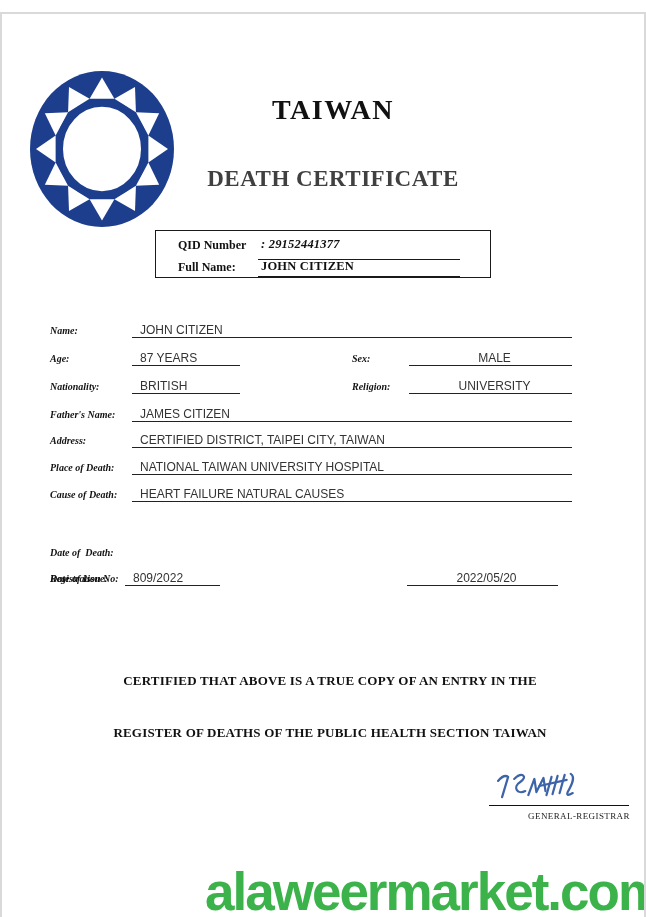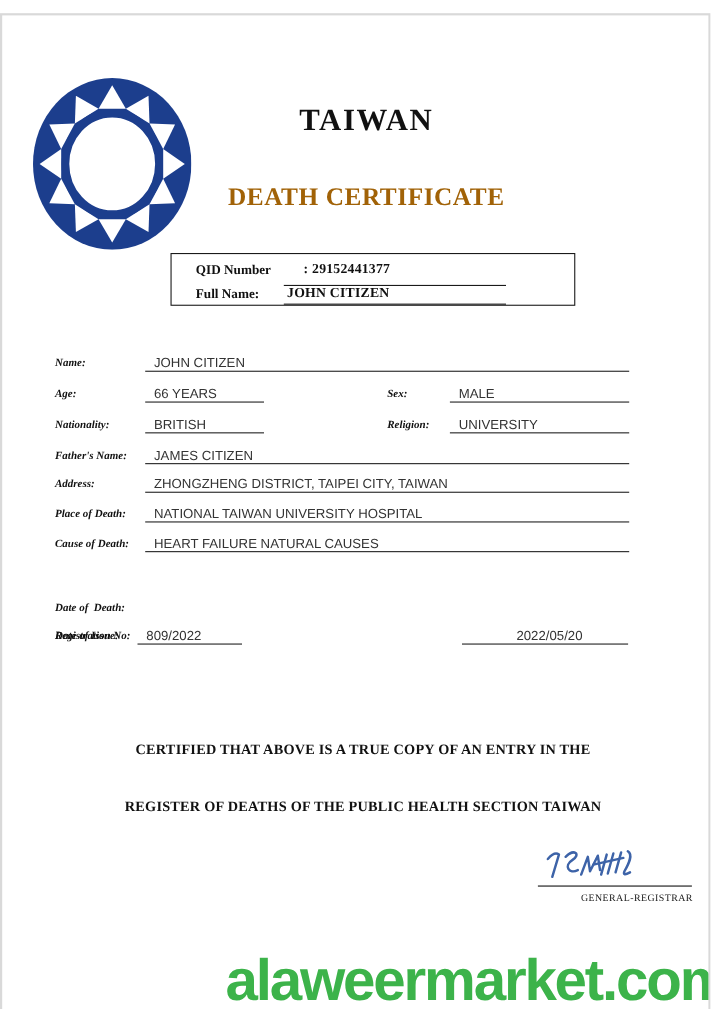--- a/index.html
+++ b/index.html
@@ -16,69 +16,69 @@
   }
   .abs{position:absolute;}
 
   
   .country-title{
     left:20px;right:0;top:80px;text-align:center;
     font-weight:bold;font-size:28px;letter-spacing:1.5px;color:#111;
   }
   .doc-title{
     left:20px;right:0;top:152px;text-align:center;
-    font-weight:bold;font-size:23px;letter-spacing:0.5px;color:#a16207;
+    font-weight:bold;font-size:23px;letter-spacing:0.5px;color:#404040;
   }
 
   
   .emblem{left:28px;top:57px;width:144px;height:156px;}
   .emblem-disc{fill:var(--emblem-blue);}
   .emblem-rays polygon{fill:#ffffff;}
   .emblem-ring{fill:#ffffff;stroke:var(--emblem-blue);stroke-width:7px;}
 
   
   .qid-box{
-    left:153px;top:216px;width:368px;height:48px;
+    left:153px;top:216px;width:336px;height:48px;
     border:1.6px solid var(--line-dark);border-radius:0;
   }
   .qid-box .lbl{position:absolute;font-weight:bold;font-size:12px;color:#111;}
   .qid-box .val{position:absolute;font-weight:bold;font-size:12.5px;color:#111;letter-spacing:0.2px;}
   .qid-box .ul{position:absolute;border-top:1.5px solid var(--line-dark);}
   .q-l1{left:22px;top:7px;}
-  .q-v1{left:120px;top:6px;}
+  .q-v1{left:105px;top:6px;font-style:italic;}
   .q-u1{left:102px;top:28px;width:202px;}
   .q-l2{left:22px;top:29px;}
   .q-v2{left:105px;top:28px;}
   .q-u2{left:102px;top:45px;width:202px;}
 
   
   .frow{position:absolute;left:0;width:646px;height:18px;}
   .frow .lbl{
     position:absolute;left:48px;top:0;font-weight:bold;font-size:10px;
     color:#111;line-height:15px;white-space:pre;font-style:italic;
   }
   .frow .lbl2{left:350px;}
   .frow .val{
     position:absolute;top:0;height:15px;line-height:15px;
     border-bottom:1.4px solid #222;
     font-family:"Liberation Sans",sans-serif;font-size:12px;color:#333;
     padding-left:8px;white-space:nowrap;overflow:visible;
   }
   .v-full{left:130px;width:440px;}
   .v-left{left:130px;width:108px;}
-  .v-right{left:407px;width:163px;padding-left:5px;}
+  .v-right{left:407px;width:163px;padding-left:5px;text-align:center;}
 
   .r-name{top:309px;} .r-age{top:337px;} .r-nat{top:365px;}
   .r-father{top:393px;} .r-addr{top:419px;} .r-place{top:446px;} .r-cause{top:473px;}
 
   .r-dod{top:531px;} .r-reg{top:557px;}
   .v-dod{left:125px;width:421px;}
   .v-reg{left:123px;width:95px;}
   .lbl-issue{left:330px;}
-  .v-issue{left:418px;width:151px;text-align:center;padding-left:0;}
+  .v-issue{left:405px;width:151px;text-align:center;padding-left:0;}
 
   
   .cert-line{
     left:14px;right:0;text-align:center;font-weight:bold;font-size:13px;
     letter-spacing:0.2px;color:#111;
   }
   .cert-1{top:659px;} .cert-2{top:711px;}
 
   
   .sig-svg{left:492px;top:756px;width:106px;height:34px;}
@@ -135,40 +135,40 @@
     <span class="ul q-u2"></span>
   </div>
 
   <div class="frow r-name">
     <span class="lbl">Name:</span>
     <span class="val v-full">JOHN CITIZEN</span>
   </div>
 
   <div class="frow r-age">
     <span class="lbl">Age:</span>
-    <span class="val v-left">66 YEARS</span>
+    <span class="val v-left">87 YEARS</span>
     <span class="lbl lbl2">Sex:</span>
     <span class="val v-right">MALE</span>
   </div>
 
   <div class="frow r-nat">
     <span class="lbl">Nationality:</span>
     <span class="val v-left">BRITISH</span>
     <span class="lbl lbl2">Religion:</span>
     <span class="val v-right">UNIVERSITY</span>
   </div>
 
   <div class="frow r-father">
     <span class="lbl">Father's Name:</span>
     <span class="val v-full">JAMES CITIZEN</span>
   </div>
 
   <div class="frow r-addr">
     <span class="lbl">Address:</span>
-    <span class="val v-full">ZHONGZHENG DISTRICT, TAIPEI CITY, TAIWAN</span>
+    <span class="val v-full">CERTIFIED DISTRICT, TAIPEI CITY, TAIWAN</span>
   </div>
 
   <div class="frow r-place">
     <span class="lbl">Place of Death:</span>
     <span class="val v-full">NATIONAL TAIWAN UNIVERSITY HOSPITAL</span>
   </div>
 
   <div class="frow r-cause">
     <span class="lbl">Cause of Death:</span>
     <span class="val v-full">HEART FAILURE NATURAL CAUSES</span>

